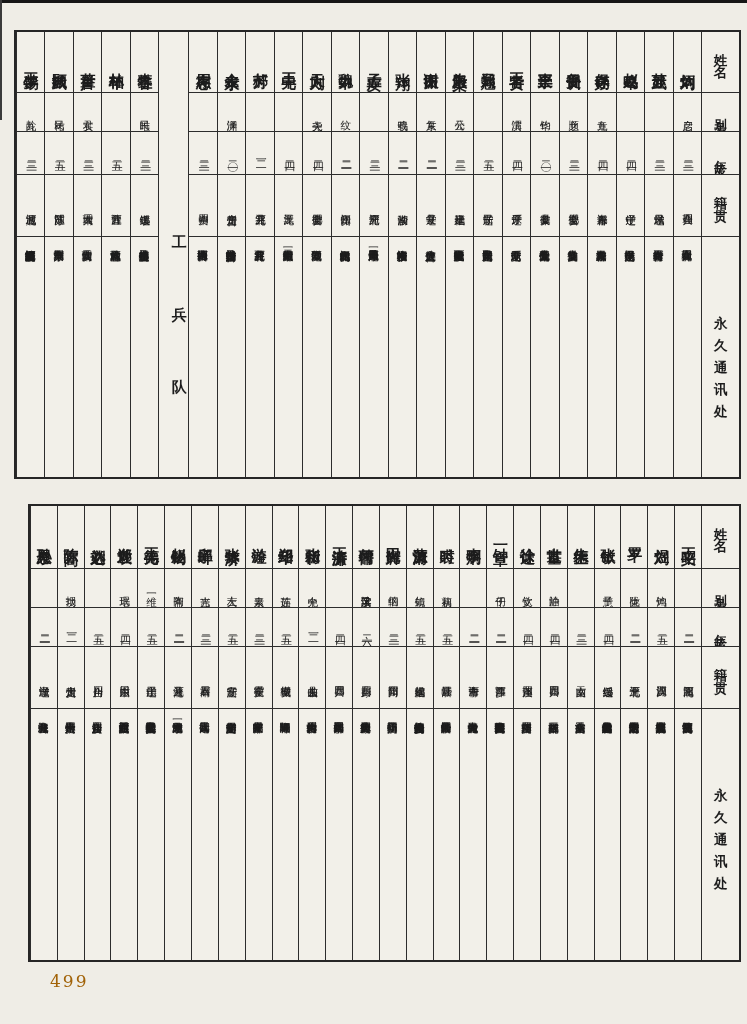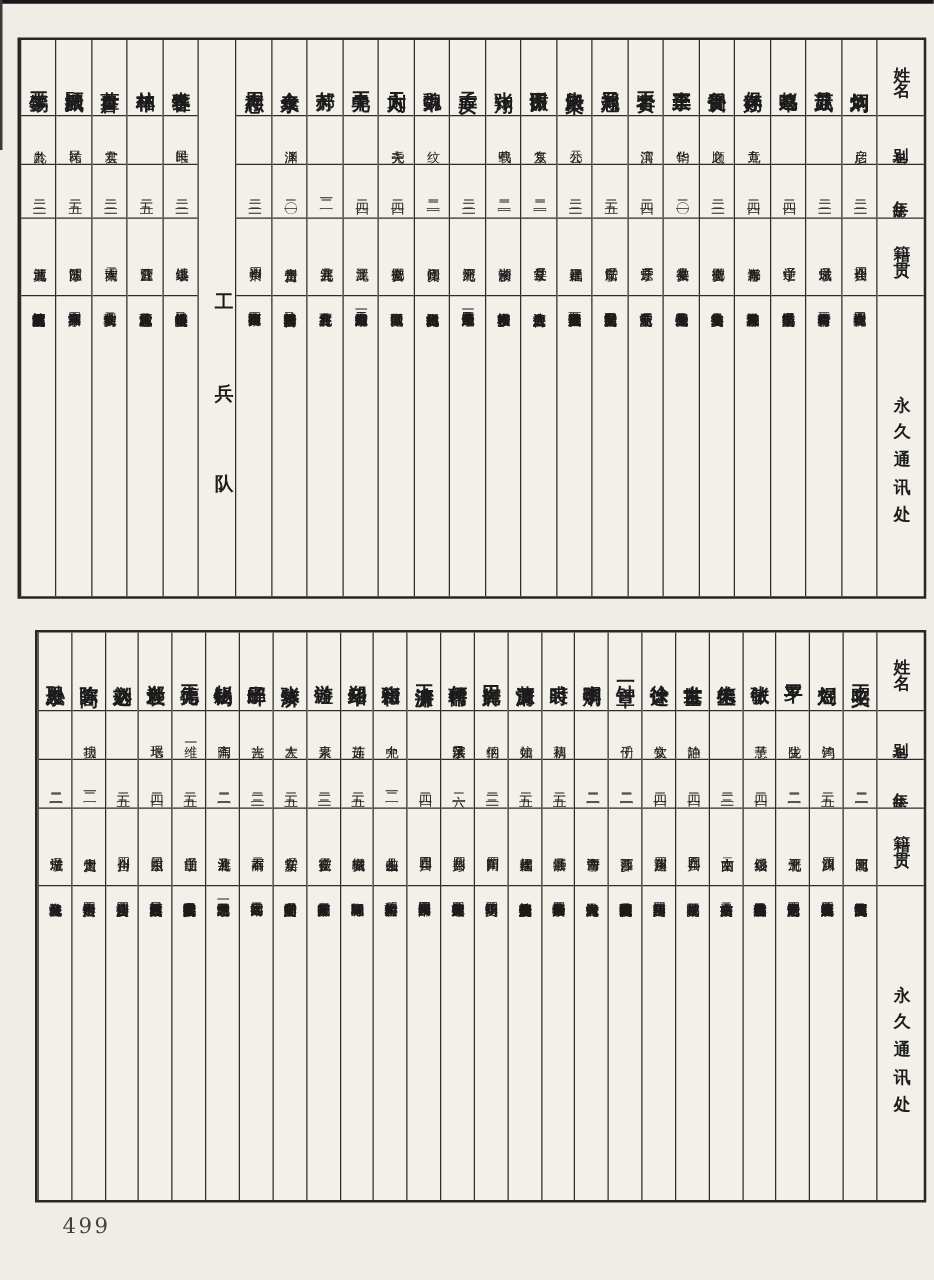--- a/index.html
+++ b/index.html
@@ -59,21 +59,21 @@
   .divider-col .cell-full{
     flex:1;display:flex;justify-content:center;
     writing-mode:vertical-rl;text-orientation:upright;
     font-size:15px;font-weight:bold;
     letter-spacing:72px;padding-top:152px;
     box-sizing:border-box;overflow:hidden;
   }
 
   .page-number{
     position:absolute;left:50px;top:971px;
-    font-size:17px;letter-spacing:2px;color:#404040;
+    font-size:17px;letter-spacing:2px;color:#a16207;
     writing-mode:horizontal-tb;
   }
 </style>
 </head>
 <body>
 
 <div class="top-edge"></div>
 <div class="left-edge"></div>
 
 <div class="v-table" id="top-table">

